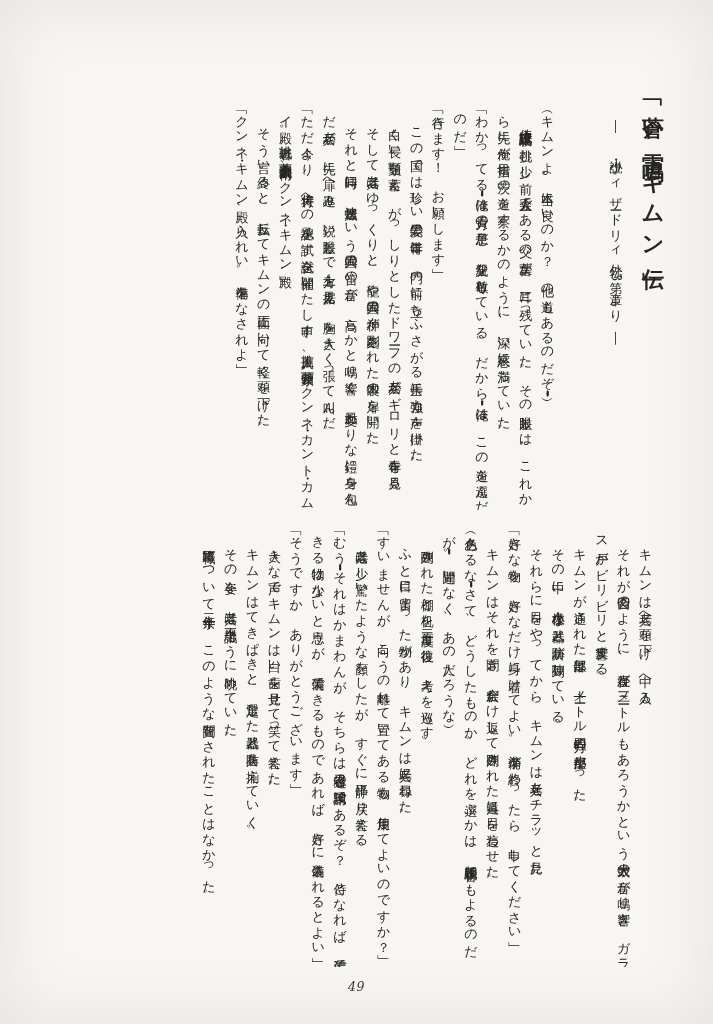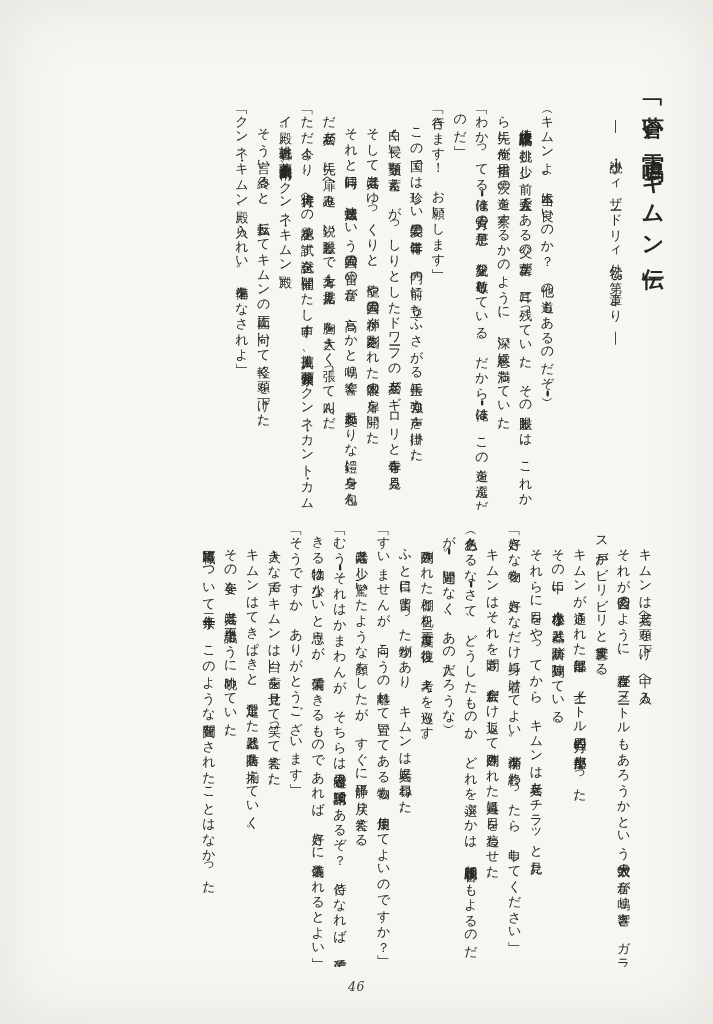--- a/index.html
+++ b/index.html
@@ -81,15 +81,15 @@
       <p>「すいませんが、向こうの離れて置いてある物も、使用してよいのですか？」</p>
       <p class="indent">老兵は少し驚いたような顔をしたが、すぐに平静に戻り答える。</p>
       <p>「むう・・・・・・それはかまわんが、そちらは忍者達の試験用であるぞ？　侍となれば、装備できる物は少ないと思うが、装備できるものであれば、好きに装備されるとよい」</p>
       <p>「そうですか、ありがとうございます」</p>
       <p class="indent">大きな声でキムンは白い歯を見せて笑って答えた。</p>
       <p class="indent">キムンはてきぱきと、選定した武器と防具を揃えていく。</p>
       <p class="indent">その姿を、老兵は不思議そうに眺めていた。</p>
       <p class="indent">将軍職について二十年余り、このような質問をされたことはなかった。</p>
     </div>
 
-  <div class="page-number">46</div>
+  <div class="page-number">49</div>
 
 </div>
 
 </body></html>

